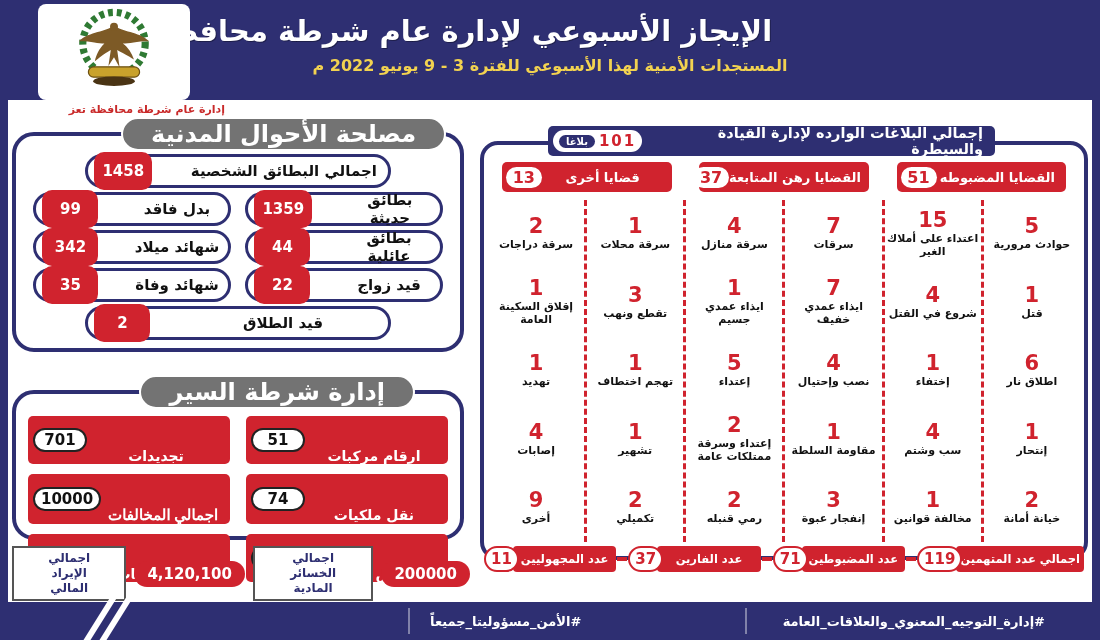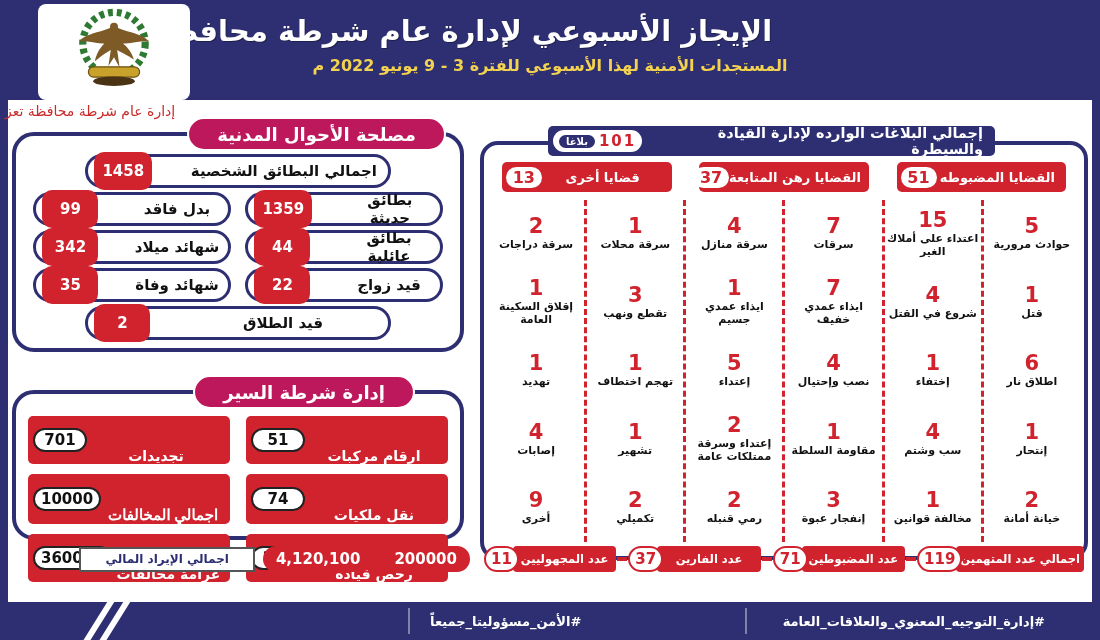--- a/index.html
+++ b/index.html
@@ -13,25 +13,25 @@
   .page { position:absolute; inset:0; }
   .content-bg { position:absolute; left:8px; right:8px; top:100px; bottom:38px; background:#ffffff; }
 
   
   .banner { position:absolute; left:0; right:0; top:0; height:100px; background:#2e2f72; text-align:center; }
   .banner-title { padding: 14px 0 0 0; margin-left:0; padding-right:230px; color:#ffffff; font-size:29px; font-weight:bold; text-shadow:1px 1px 0 #00000055; }
   .banner-subtitle { margin-top:8px; color:#f2d250; font-size:16px; font-weight:bold; }
 
   
   .logo-box { position:absolute; left:38px; top:4px; width:152px; height:96px; background:#fff; border-radius:8px; z-index:5; display:flex; align-items:center; justify-content:center; }
-  .logo-caption { position:absolute; left:5px; top:103px; width:220px; text-align:left; color:#c92a2a; font-size:14px; font-weight:normal; }
+  .logo-caption { position:absolute; left:5px; top:103px; width:220px; text-align:right; color:#c92a2a; font-size:11px; font-weight:bold; }
 
   
   .civil-box { position:absolute; left:12px; top:132px; width:452px; height:220px; border:4px solid #2e2f72; border-radius:22px; background:#fff; }
-  .section-pill { position:absolute; top:-19px; right:14px; height:34px; background:#be185d; color:#fff; border-radius:999px; display:flex; align-items:center; justify-content:center; font-weight:bold; font-size:18px; padding:0 28px; border:2px solid #fff; }
+  .section-pill { position:absolute; top:-19px; right:14px; height:34px; background:#737373; color:#fff; border-radius:999px; display:flex; align-items:center; justify-content:center; font-weight:bold; font-size:24px; padding:0 28px; border:2px solid #fff; }
   .civil-rows { position:absolute; inset:18px 10px 8px 10px; display:flex; flex-wrap:wrap; align-content:space-between; }
   .civil-cell { width:50%; display:flex; justify-content:center; height:34px; }
   .civil-cell.full { width:100%; }
   .civil-pill { width:93%; border:3px solid #2e2f72; border-radius:999px; background:#fff; display:flex; align-items:center; justify-content:space-between; padding:0 6px 0 6px; }
   .civil-cell.full .civil-pill { width:72%; }
   .pill-label { flex:1; text-align:center; font-weight:bold; font-size:15px; color:#111;margin-left:34px; }
   .badge { background:#d0232e; color:#fff; font-weight:bold; font-size:15px; border-radius:10px; min-width:56px; text-align:center; padding:10px 8px; }
 
   
   .traffic-box { position:absolute; left:12px; top:390px; width:452px; height:150px; border:4px solid #2e2f72; border-radius:22px; background:#fff; }
@@ -189,20 +189,21 @@
         </div>
         <div class="tbar">
           <span class="tbar-label">غرامة مخالفات</span>
           <span class="toval">360000</span>
         </div>
       </div>
   </div>
 
   <div class="totals-row" id="totals-row">
       <span class="total-pill">200000</span>
+      <span class="total-box">اجمالي الخسائر المادية</span>
       <span class="total-pill">4,120,100</span>
       <span class="total-box">اجمالي الإيراد المالي</span>
     </div>
 
   <div class="reports">
     <div class="reports-frame"></div>
     <div class="reports-title">
       <span class="reports-title-label">إجمالي البلاغات الوارده لإدارة القيادة والسيطرة</span>
       <span class="total-reports-pill">
         <span class="total-reports-value">101</span>

